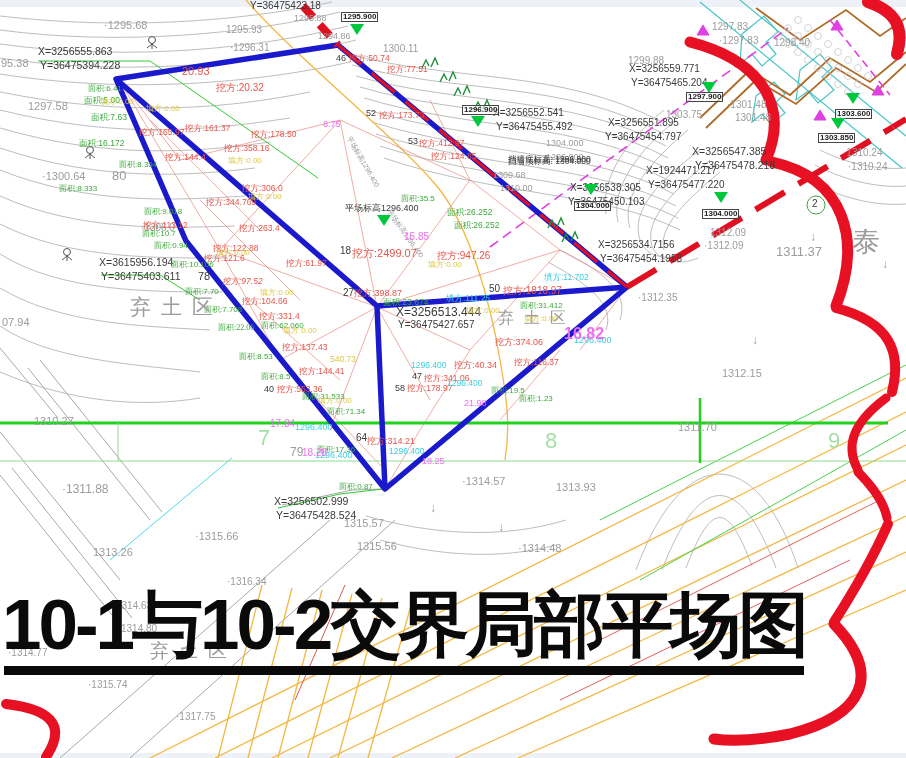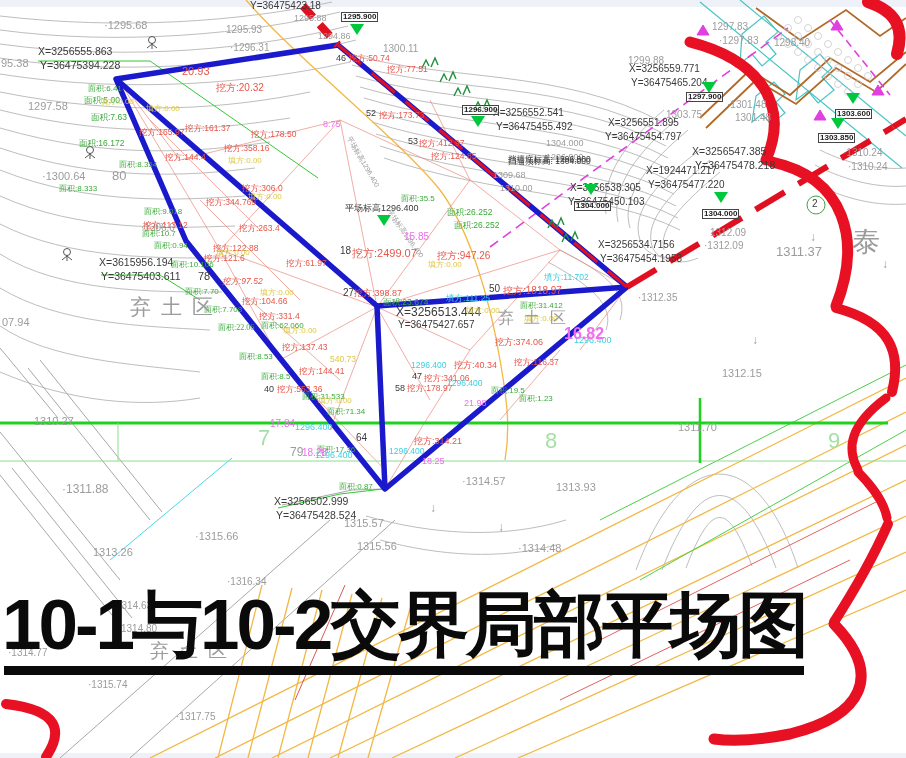--- a/index.html
+++ b/index.html
@@ -362,21 +362,21 @@
     <div class="lbl" style="left: 239px; top: 224px; color: rgb(232, 85, 74); font-size: 8.5px;">挖方:263.4</div>
     <div class="lbl" style="left: 213px; top: 244px; color: rgb(232, 85, 74); font-size: 8.5px;">挖方:122.88</div>
     <div class="lbl" style="left: 204px; top: 254px; color: rgb(232, 85, 74); font-size: 8.5px;">挖方:121.6</div>
     <div class="lbl" style="left: 222px; top: 277px; color: rgb(232, 85, 74); font-size: 8.5px; font-style: italic;">挖方:97.52</div>
     <div class="lbl" style="left: 242px; top: 297px; color: rgb(232, 85, 74); font-size: 8.5px;">挖方:104.66</div>
     <div class="lbl" style="left: 259px; top: 312px; color: rgb(232, 85, 74); font-size: 8.5px;">挖方:331.4</div>
     <div class="lbl" style="left: 282px; top: 343px; color: rgb(232, 85, 74); font-size: 8.5px;">挖方:137.43</div>
     <div class="lbl" style="left: 299px; top: 367px; color: rgb(232, 85, 74); font-size: 8.5px;">挖方:144.41</div>
     <div class="lbl" style="left: 277px; top: 385px; color: rgb(232, 85, 74); font-size: 8.5px;">挖方:553.36</div>
     <div class="lbl" style="left: 286px; top: 259px; color: rgb(232, 85, 74); font-size: 8.5px;">挖方:61.97</div>
-    <div class="lbl" style="left: 367px; top: 437px; color: rgb(232, 85, 74); font-size: 9px; margin-left: 47px;">挖方:314.21</div>
+    <div class="lbl" style="left: 367px; top: 437px; color: rgb(232, 85, 74); font-size: 9px;">挖方:314.21</div>
     <div class="lbl" style="left: 407px; top: 384px; color: rgb(232, 85, 74); font-size: 8.5px;">挖方:178.97</div>
     <div class="lbl" style="left: 454px; top: 361px; color: rgb(232, 85, 74); font-size: 9px;">挖方:40.34</div>
     <div class="lbl" style="left: 352px; top: 248px; color: rgb(232, 85, 74); font-size: 11px;">挖方:2499.07</div>
     <div class="lbl" style="left: 437px; top: 251px; color: rgb(232, 85, 74); font-size: 10px;">挖方:947.26</div>
     <div class="lbl" style="left: 354px; top: 289px; color: rgb(232, 85, 74); font-size: 9px;">挖方:398.87</div>
     <div class="lbl" style="left: 503px; top: 286px; color: rgb(232, 85, 74); font-size: 10px;">挖方:1818.97</div>
     <div class="lbl" style="left: 495px; top: 338px; color: rgb(232, 85, 74); font-size: 9px;">挖方:374.06</div>
     <div class="lbl" style="left: 514px; top: 358px; color: rgb(232, 85, 74); font-size: 8.5px;">挖方:116.37</div>
     <div class="lbl" style="left: 424px; top: 374px; color: rgb(232, 85, 74); font-size: 8.5px;">挖方:341.06</div>
     <div class="lbl" style="left: 419px; top: 139px; color: rgb(232, 85, 74); font-size: 8.5px;">挖方:412.97</div>

